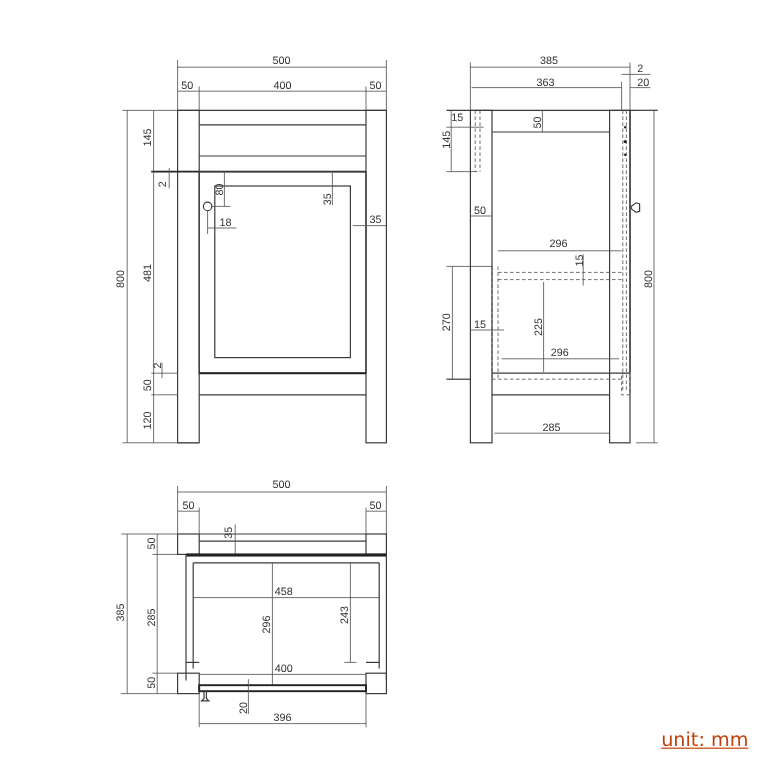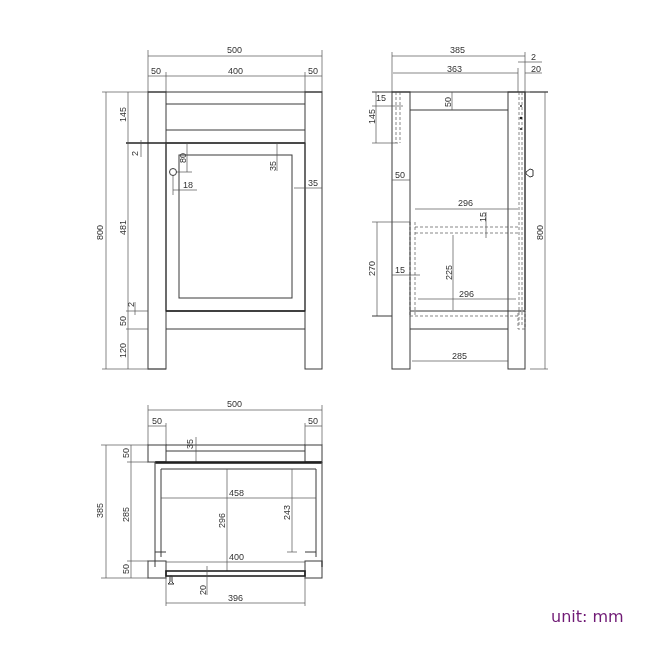--- a/index.html
+++ b/index.html
@@ -3,21 +3,21 @@
 <meta charset="utf-8">
 <style>
   html,body{margin:0;padding:0;background:#ffffff;}
   body{width:650px;height:650px;position:relative;overflow:hidden;font-family:"Liberation Sans",sans-serif;}
   svg{position:absolute;left:0;top:0;}
   .ln{stroke:#3a3a3a;stroke-width:1;fill:none;}
   .thin{stroke:#555;stroke-width:0.7;fill:none;}
   .thick{stroke:#222;stroke-width:1.6;fill:none;}
   .dash{stroke:#555;stroke-width:0.7;fill:none;stroke-dasharray:3 2;}
   .dim{font-family:"Liberation Sans",sans-serif;font-size:9px;fill:#333;}
-  .unit{position:absolute;left:551px;top:607px;font-family:"DejaVu Sans",sans-serif;font-size:16px;color:#701a75;}
+  .unit{position:absolute;left:551px;top:607px;font-family:"DejaVu Sans",sans-serif;font-size:16px;color:#c2410c;text-decoration:underline;}
 </style>
 </head>
 <body>
 
 <svg width="650" height="650" viewBox="0 0 650 650">
 
   <g>
 
     <line class="thin" x1="148" y1="56" x2="322" y2="56"></line>
     <line class="thin" x1="148" y1="50" x2="148" y2="92"></line>

